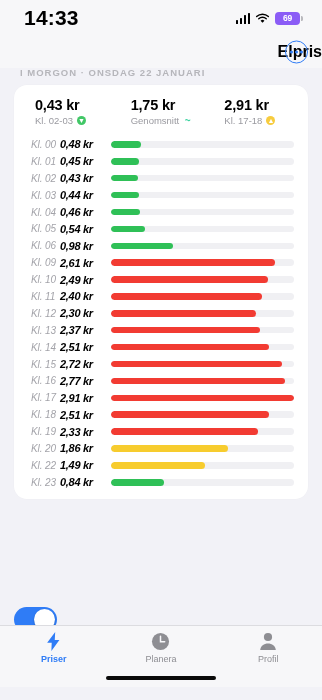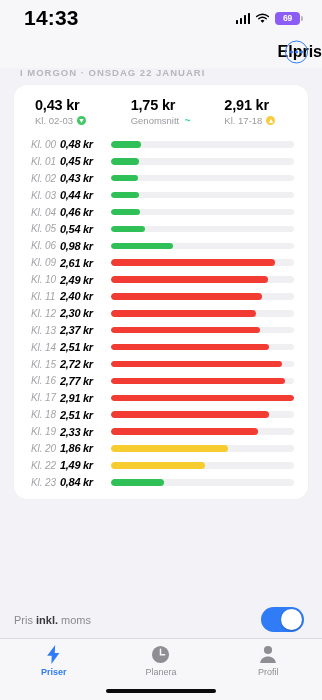--- a/index.html
+++ b/index.html
@@ -111,21 +111,21 @@
     width:43px; height:25px; border-radius:13px; background:#2f7cf6;
     position:relative; flex:0 0 auto;
   }
   .knob{
     position:absolute; width:21px; height:21px; border-radius:50%;
     background:#fff; top:2px; right:2px; box-shadow:0 1px 2px rgba(0,0,0,.25);
   }
 
   
   .tabbar{
-    position:absolute; left:0; right:0; bottom:0; height:62px;
+    position:absolute; left:0; right:0; bottom:13px; height:62px;
     background:#f7f7f9; border-top:.5px solid #dcdce0;
     display:flex; align-items:flex-start; padding-top:5px;
   }
   .tab{ flex:1; display:flex; flex-direction:column; align-items:center; gap:2px; }
   .tab-ico{ height:21px; display:flex; align-items:center; justify-content:center; }
   .tab-lbl{ font-size:9px; color:#8e8e93; }
   .tab.active .tab-lbl{ color:#2f7cf6; font-weight:600; }
   .home-ind{
     position:absolute; bottom:7px; left:50%; transform:translateX(-50%);
     width:110px; height:4px; border-radius:3px; background:#0a0a0a;
@@ -339,21 +339,20 @@
           <div class="row-price">0,84 kr</div>
           <div class="track">
             <div class="fill" style="width: 28.866%; background: rgb(47, 192, 87);"></div>
           </div>
         </div>
       </div>
   </div>
 </div>
 
 <div class="footer-toggle">
-  <div class="ft-label"><span>Pris </span><b>inkl.</b><span> moms</span></div>
   <div class="switch">
     <div class="knob"></div>
   </div>
 </div>
 
 <div class="tabbar">
   <div class="tab active">
     <div class="tab-ico">
       <svg width="15" height="19" viewBox="0 0 14 18">
           <path d="M8.6 0 1 10.2h4.3L5 18l7.6-10.4H8.2L8.6 0z" fill="#2f7cf6"></path>

